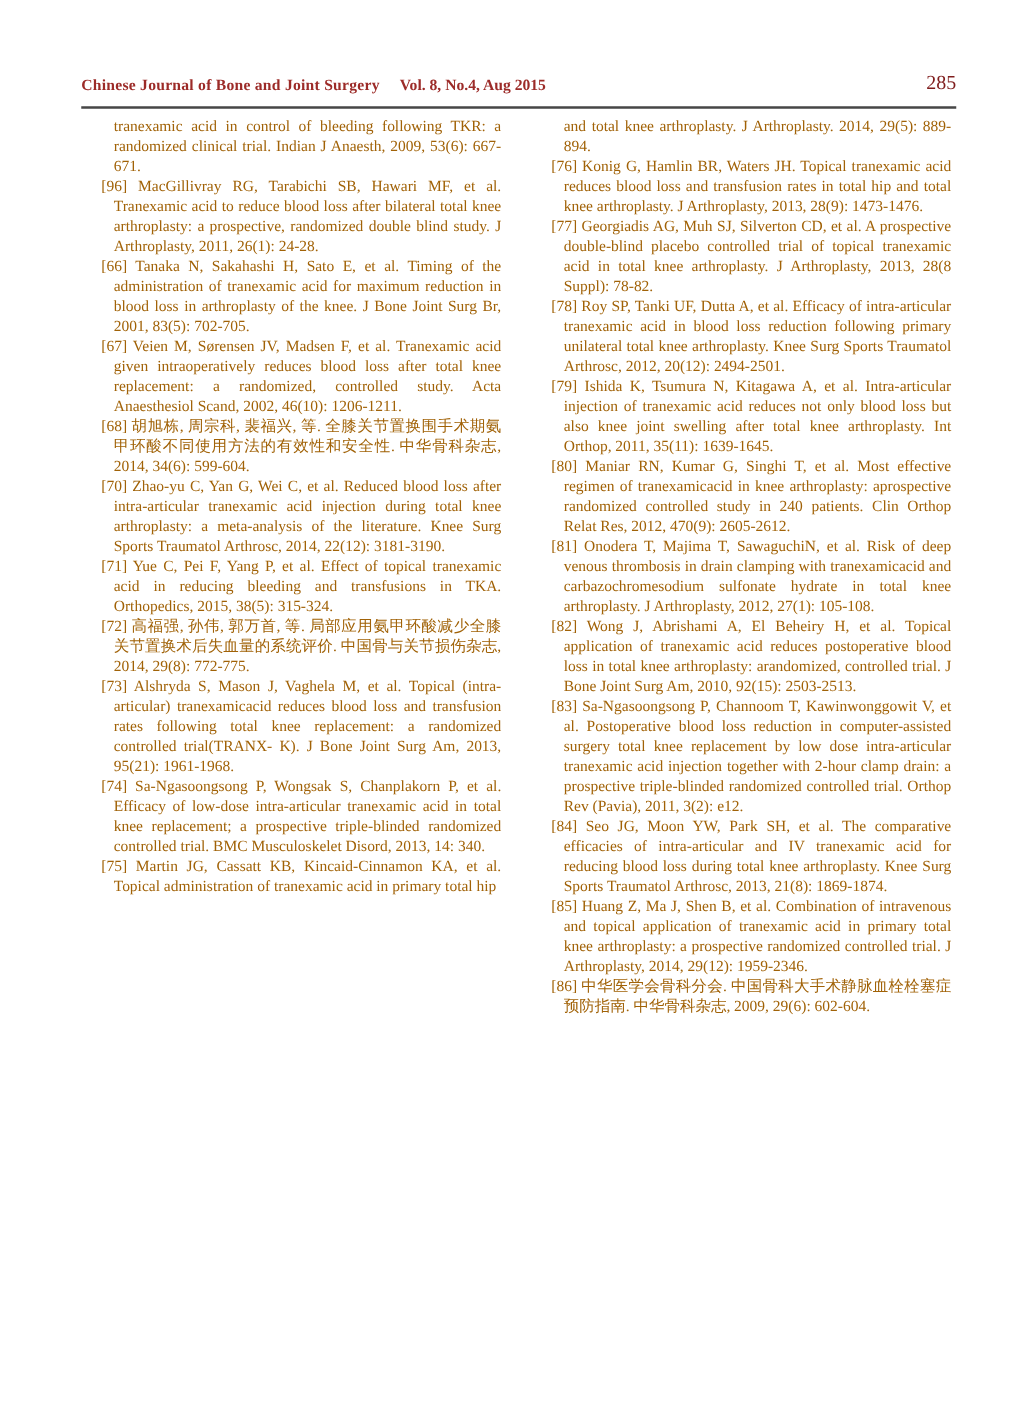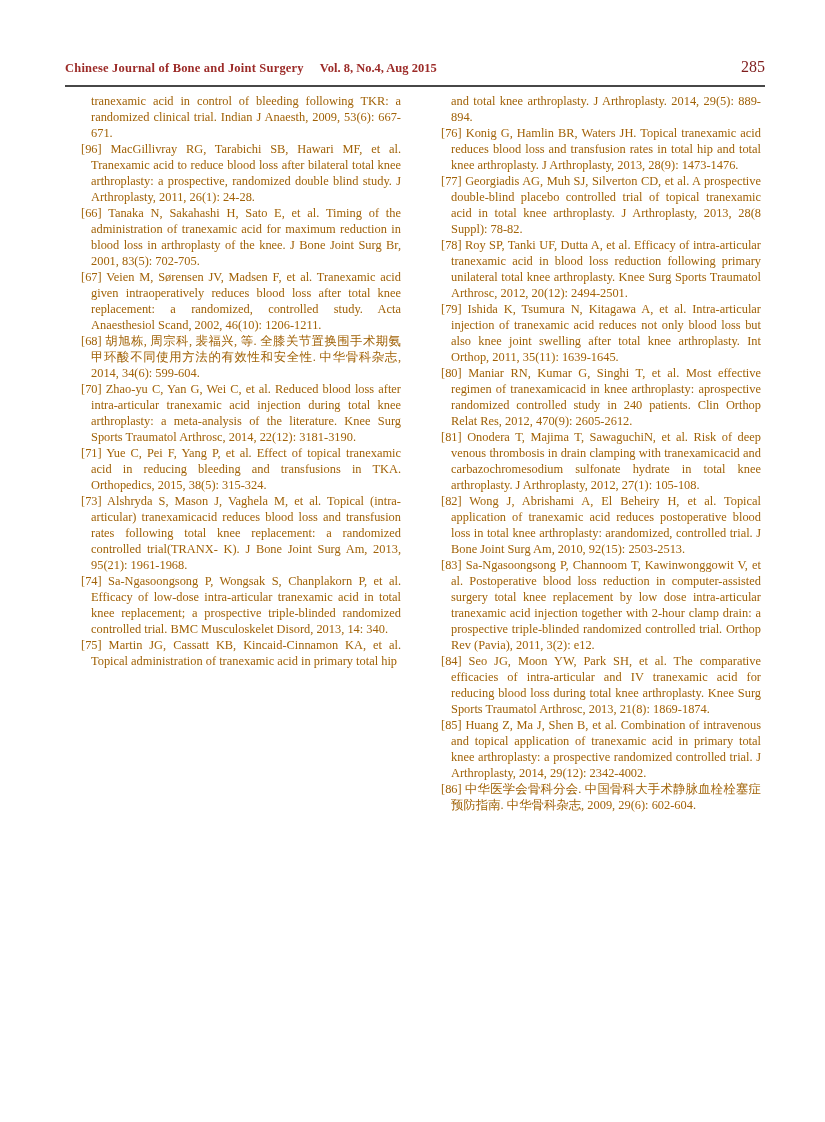--- a/index.html
+++ b/index.html
@@ -86,33 +86,34 @@
 
   <div class="content">
     <div class="ref-column">
         <div class="ref-entry continuation"><span>tranexamic acid in control of bleeding following TKR: a randomized clinical trial. Indian J Anaesth, 2009, 53(6): 667-671.</span></div>
         <div class="ref-entry"><span class="ref-label">[96] </span><span>MacGillivray RG, Tarabichi SB, Hawari MF, et al. Tranexamic acid to reduce blood loss after bilateral total knee arthroplasty: a prospective, randomized double blind study. J Arthroplasty, 2011, 26(1): 24-28.</span></div>
         <div class="ref-entry"><span class="ref-label">[66] </span><span>Tanaka N, Sakahashi H, Sato E, et al. Timing of the administration of tranexamic acid for maximum reduction in blood loss in arthroplasty of the knee. J Bone Joint Surg Br, 2001, 83(5): 702-705.</span></div>
         <div class="ref-entry"><span class="ref-label">[67] </span><span>Veien M, Sørensen JV, Madsen F, et al. Tranexamic acid given intraoperatively reduces blood loss after total knee replacement: a randomized, controlled study. Acta Anaesthesiol Scand, 2002, 46(10): 1206-1211.</span></div>
         <div class="ref-entry"><span class="ref-label">[68] </span><span>胡旭栋, 周宗科, 裴福兴, 等. 全膝关节置换围手术期氨甲环酸不同使用方法的有效性和安全性. 中华骨科杂志, 2014, 34(6): 599-604.</span></div>
         <div class="ref-entry"><span class="ref-label">[70] </span><span>Zhao-yu C, Yan G, Wei C, et al. Reduced blood loss after intra-articular tranexamic acid injection during total knee arthroplasty: a meta-analysis of the literature. Knee Surg Sports Traumatol Arthrosc, 2014, 22(12): 3181-3190.</span></div>
         <div class="ref-entry"><span class="ref-label">[71] </span><span>Yue C, Pei F, Yang P, et al. Effect of topical tranexamic acid in reducing bleeding and transfusions in TKA. Orthopedics, 2015, 38(5): 315-324.</span></div>
+        <div class="ref-entry"><span class="ref-label">[72] </span><span>高福强, 孙伟, 郭万首, 等. 局部应用氨甲环酸减少全膝关节置换术后失血量的系统评价. 中国骨与关节损伤杂志, 2014, 29(8): 772-775.</span></div>
         <div class="ref-entry"><span class="ref-label">[73] </span><span>Alshryda S, Mason J, Vaghela M, et al. Topical (intra-articular) tranexamicacid reduces blood loss and transfusion rates following total knee replacement: a randomized controlled trial(TRANX- K). J Bone Joint Surg Am, 2013, 95(21): 1961-1968.</span></div>
         <div class="ref-entry"><span class="ref-label">[74] </span><span>Sa-Ngasoongsong P, Wongsak S, Chanplakorn P, et al. Efficacy of low-dose intra-articular tranexamic acid in total knee replacement; a prospective triple-blinded randomized controlled trial. BMC Musculoskelet Disord, 2013, 14: 340.</span></div>
         <div class="ref-entry"><span class="ref-label">[75] </span><span>Martin JG, Cassatt KB, Kincaid-Cinnamon KA, et al. Topical administration of tranexamic acid in primary total hip</span></div>
       </div>
     <div class="ref-column">
         <div class="ref-entry continuation"><span>and total knee arthroplasty. J Arthroplasty. 2014, 29(5): 889-894.</span></div>
         <div class="ref-entry"><span class="ref-label">[76] </span><span>Konig G, Hamlin BR, Waters JH. Topical tranexamic acid reduces blood loss and transfusion rates in total hip and total knee arthroplasty. J Arthroplasty, 2013, 28(9): 1473-1476.</span></div>
         <div class="ref-entry"><span class="ref-label">[77] </span><span>Georgiadis AG, Muh SJ, Silverton CD, et al. A prospective double-blind placebo controlled trial of topical tranexamic acid in total knee arthroplasty. J Arthroplasty, 2013, 28(8 Suppl): 78-82.</span></div>
         <div class="ref-entry"><span class="ref-label">[78] </span><span>Roy SP, Tanki UF, Dutta A, et al. Efficacy of intra-articular tranexamic acid in blood loss reduction following primary unilateral total knee arthroplasty. Knee Surg Sports Traumatol Arthrosc, 2012, 20(12): 2494-2501.</span></div>
         <div class="ref-entry"><span class="ref-label">[79] </span><span>Ishida K, Tsumura N, Kitagawa A, et al. Intra-articular injection of tranexamic acid reduces not only blood loss but also knee joint swelling after total knee arthroplasty. Int Orthop, 2011, 35(11): 1639-1645.</span></div>
         <div class="ref-entry"><span class="ref-label">[80] </span><span>Maniar RN, Kumar G, Singhi T, et al. Most effective regimen of tranexamicacid in knee arthroplasty: aprospective randomized controlled study in 240 patients. Clin Orthop Relat Res, 2012, 470(9): 2605-2612.</span></div>
         <div class="ref-entry"><span class="ref-label">[81] </span><span>Onodera T, Majima T, SawaguchiN, et al. Risk of deep venous thrombosis in drain clamping with tranexamicacid and carbazochromesodium sulfonate hydrate in total knee arthroplasty. J Arthroplasty, 2012, 27(1): 105-108.</span></div>
         <div class="ref-entry"><span class="ref-label">[82] </span><span>Wong J, Abrishami A, El Beheiry H, et al. Topical application of tranexamic acid reduces postoperative blood loss in total knee arthroplasty: arandomized, controlled trial. J Bone Joint Surg Am, 2010, 92(15): 2503-2513.</span></div>
         <div class="ref-entry"><span class="ref-label">[83] </span><span>Sa-Ngasoongsong P, Channoom T, Kawinwonggowit V, et al. Postoperative blood loss reduction in computer-assisted surgery total knee replacement by low dose intra-articular tranexamic acid injection together with 2-hour clamp drain: a prospective triple-blinded randomized controlled trial. Orthop Rev (Pavia), 2011, 3(2): e12.</span></div>
         <div class="ref-entry"><span class="ref-label">[84] </span><span>Seo JG, Moon YW, Park SH, et al. The comparative efficacies of intra-articular and IV tranexamic acid for reducing blood loss during total knee arthroplasty. Knee Surg Sports Traumatol Arthrosc, 2013, 21(8): 1869-1874.</span></div>
-        <div class="ref-entry"><span class="ref-label">[85] </span><span>Huang Z, Ma J, Shen B, et al. Combination of intravenous and topical application of tranexamic acid in primary total knee arthroplasty: a prospective randomized controlled trial. J Arthroplasty, 2014, 29(12): 2342-4002.</span></div>
+        <div class="ref-entry"><span class="ref-label">[85] </span><span>Huang Z, Ma J, Shen B, et al. Combination of intravenous and topical application of tranexamic acid in primary total knee arthroplasty: a prospective randomized controlled trial. J Arthroplasty, 2014, 29(12): 1959-2346.</span></div>
         <div class="ref-entry"><span class="ref-label">[86] </span><span>中华医学会骨科分会. 中国骨科大手术静脉血栓栓塞症预防指南. 中华骨科杂志, 2009, 29(6): 602-604.</span></div>
       </div>
   </div>
 
 </div>
 
 </body></html>

